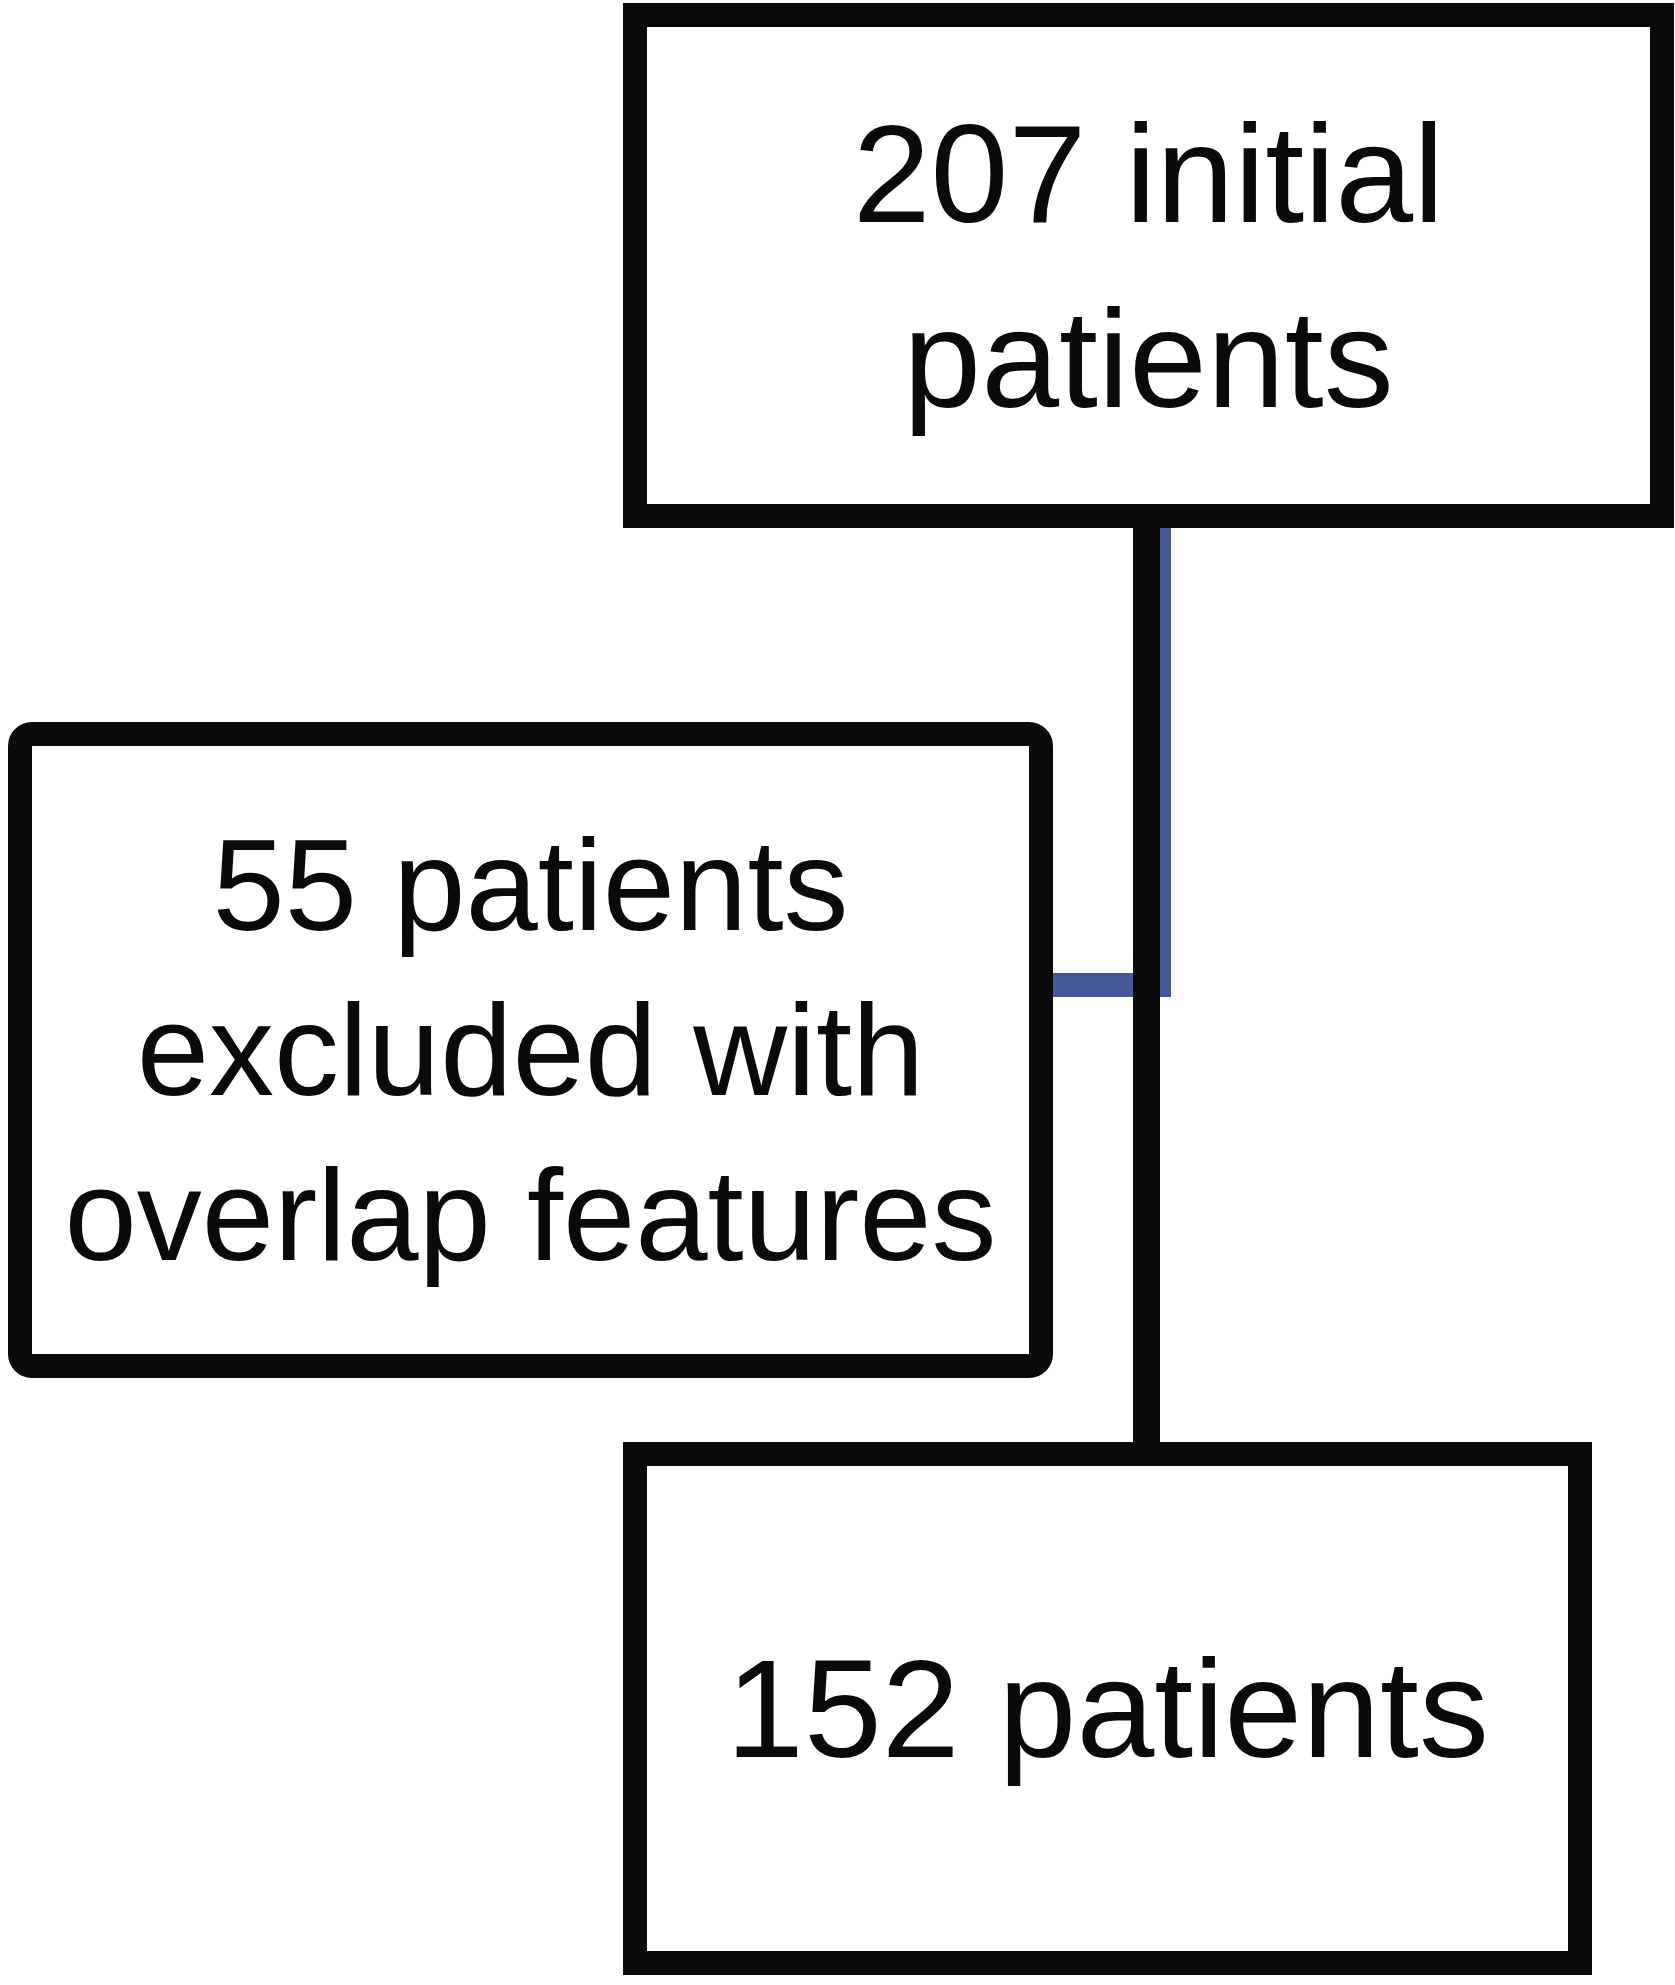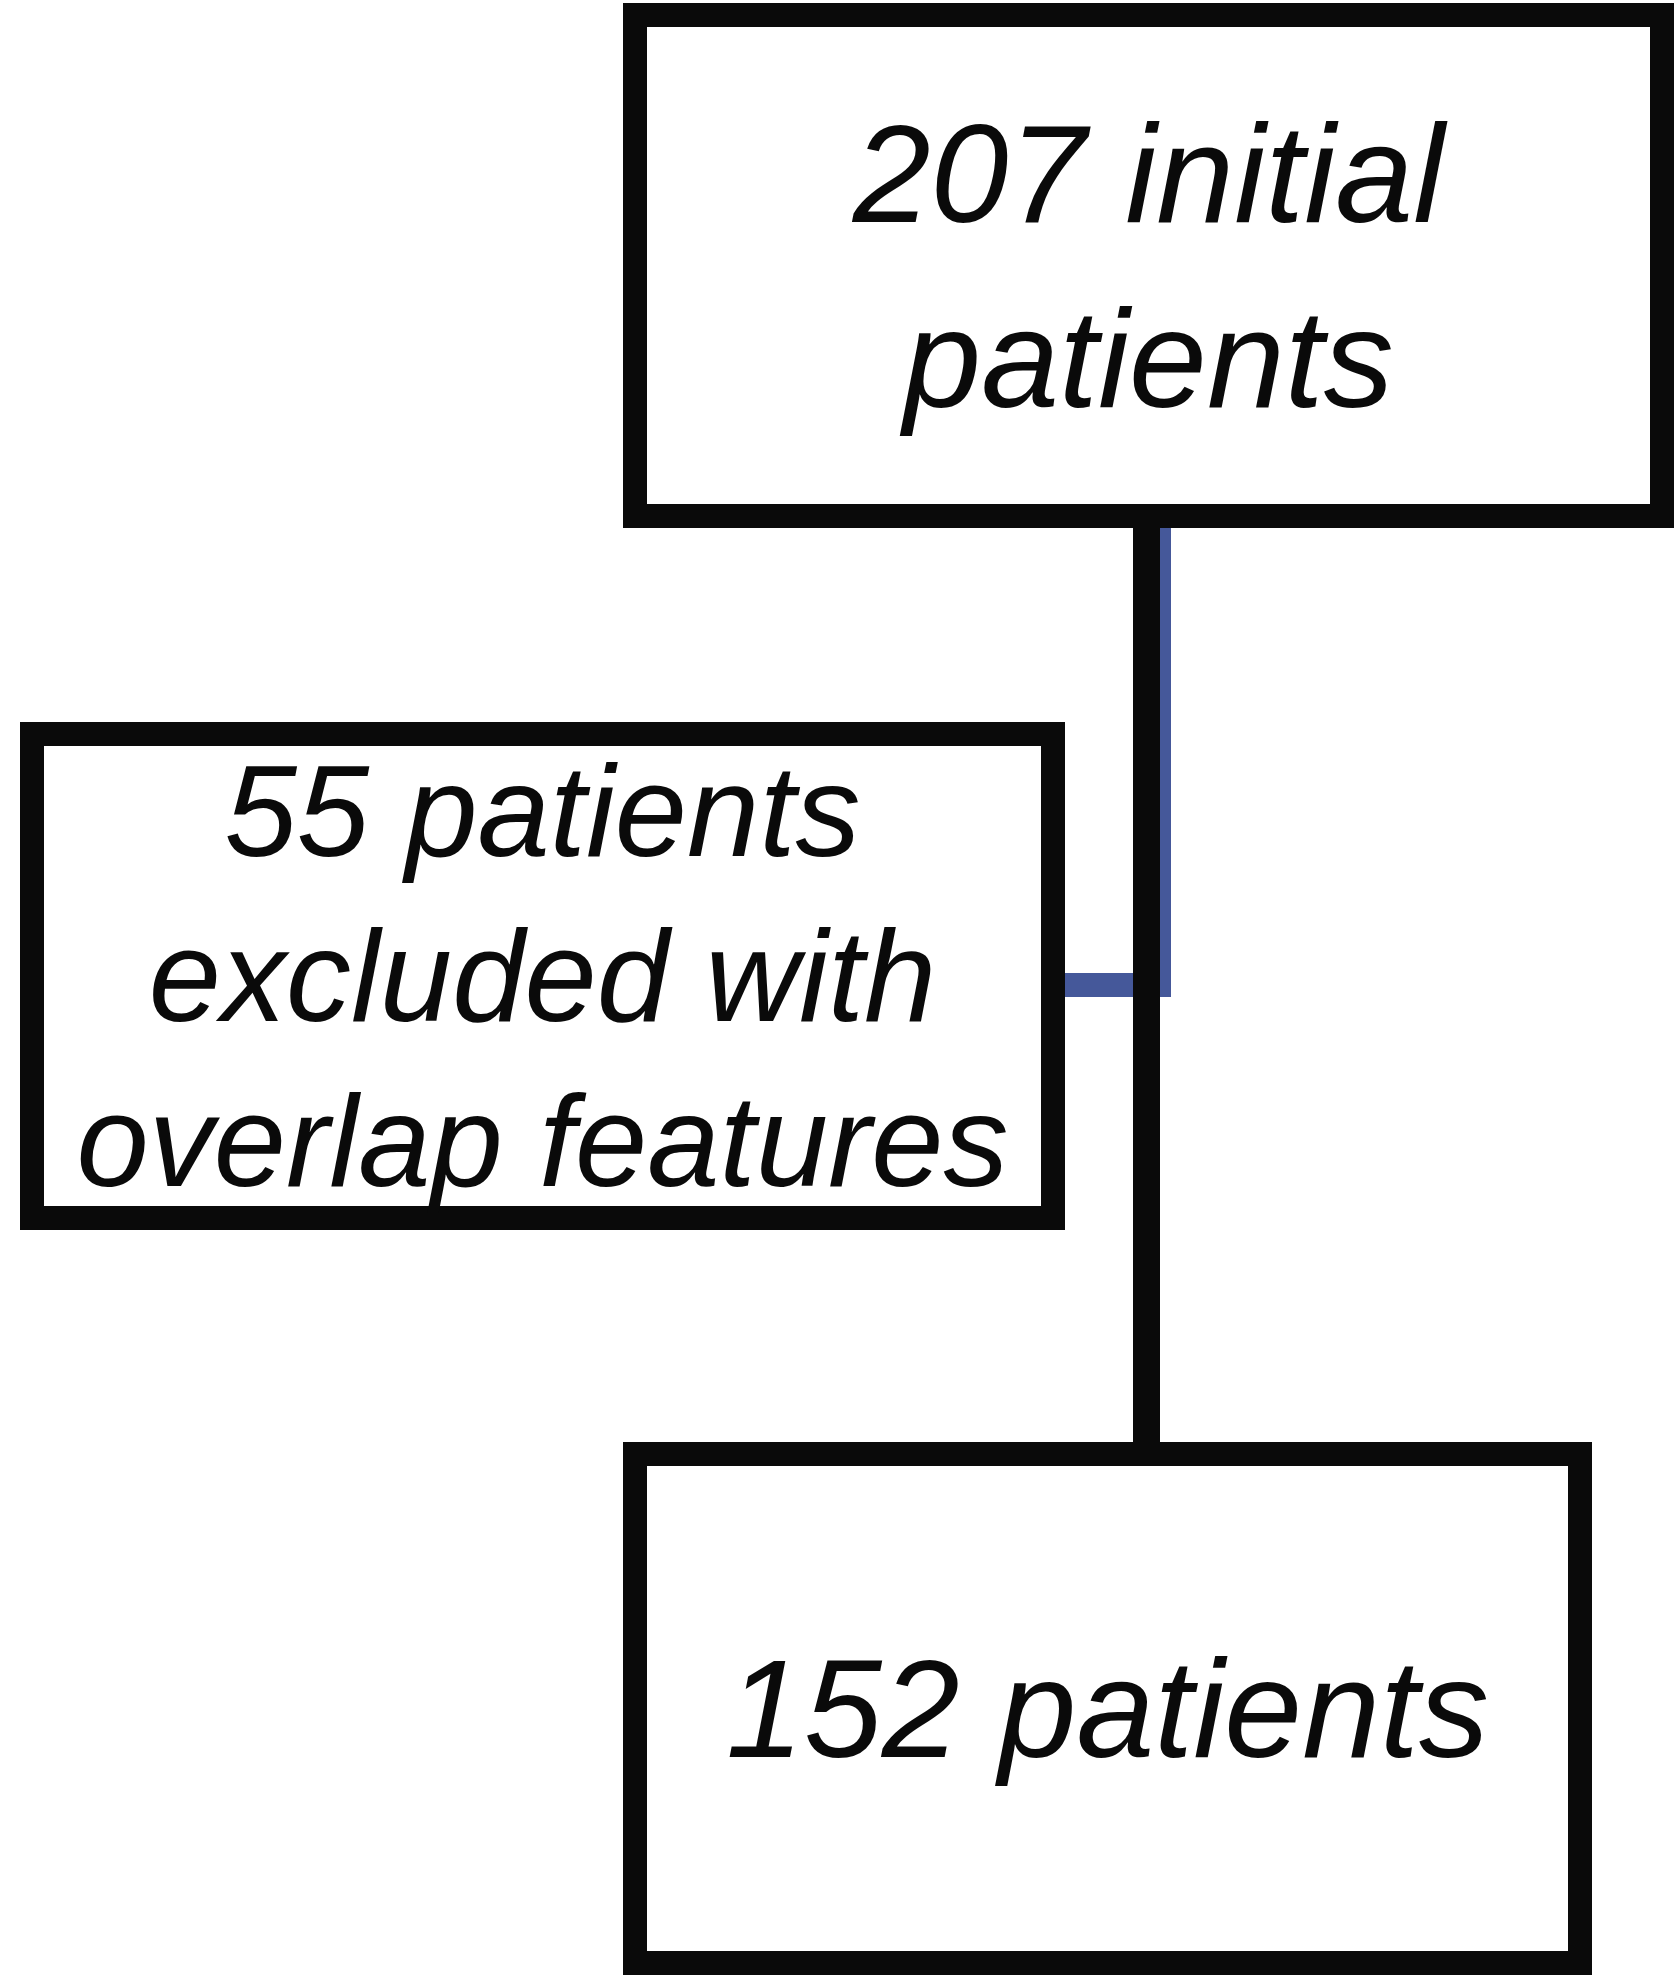--- a/index.html
+++ b/index.html
@@ -30,23 +30,23 @@
   .flow-box .line {
     display: block;
     white-space: nowrap;
   }
   #box-initial {
     left: 623px; top: 3px;
     width: 1051px; height: 525px;
     font-size: 140px; line-height: 185px;
   }
   #box-excluded {
-    left: 20px; top: 722px;
-    width: 1045px; height: 508px;
-    font-size: 130px; line-height: 165px;
+    left: 8px; top: 722px;
+    width: 1045px; height: 656px;
+    font-size: 130px; line-height: 165px; border-radius: 24px;
   }
   #box-final {
     left: 623px; top: 1442px;
     width: 969px; height: 533px;
     font-size: 140px; line-height: 185px;
   }
   .connector {
     position: absolute;
   }
   #connector-blue-vertical {
@@ -60,21 +60,21 @@
     width: 118px; height: 24px;
     background: var(--accent-c, #45589a);
     z-index: 1;
   }
   #connector-main-vertical {
     left: 1133px; top: 528px;
     width: 27px; height: 914px;
     background: var(--line-c, #0a0a0a);
     z-index: 2;
   }
-  .flow-box { z-index: 3; font-style: italic; }
+  .flow-box { z-index: 3; }
 </style>
 </head>
 <body>
 
 <div>
 
   <div class="connector" id="connector-blue-vertical"></div>
 
   <div class="connector" id="connector-blue-stub"></div>
 

